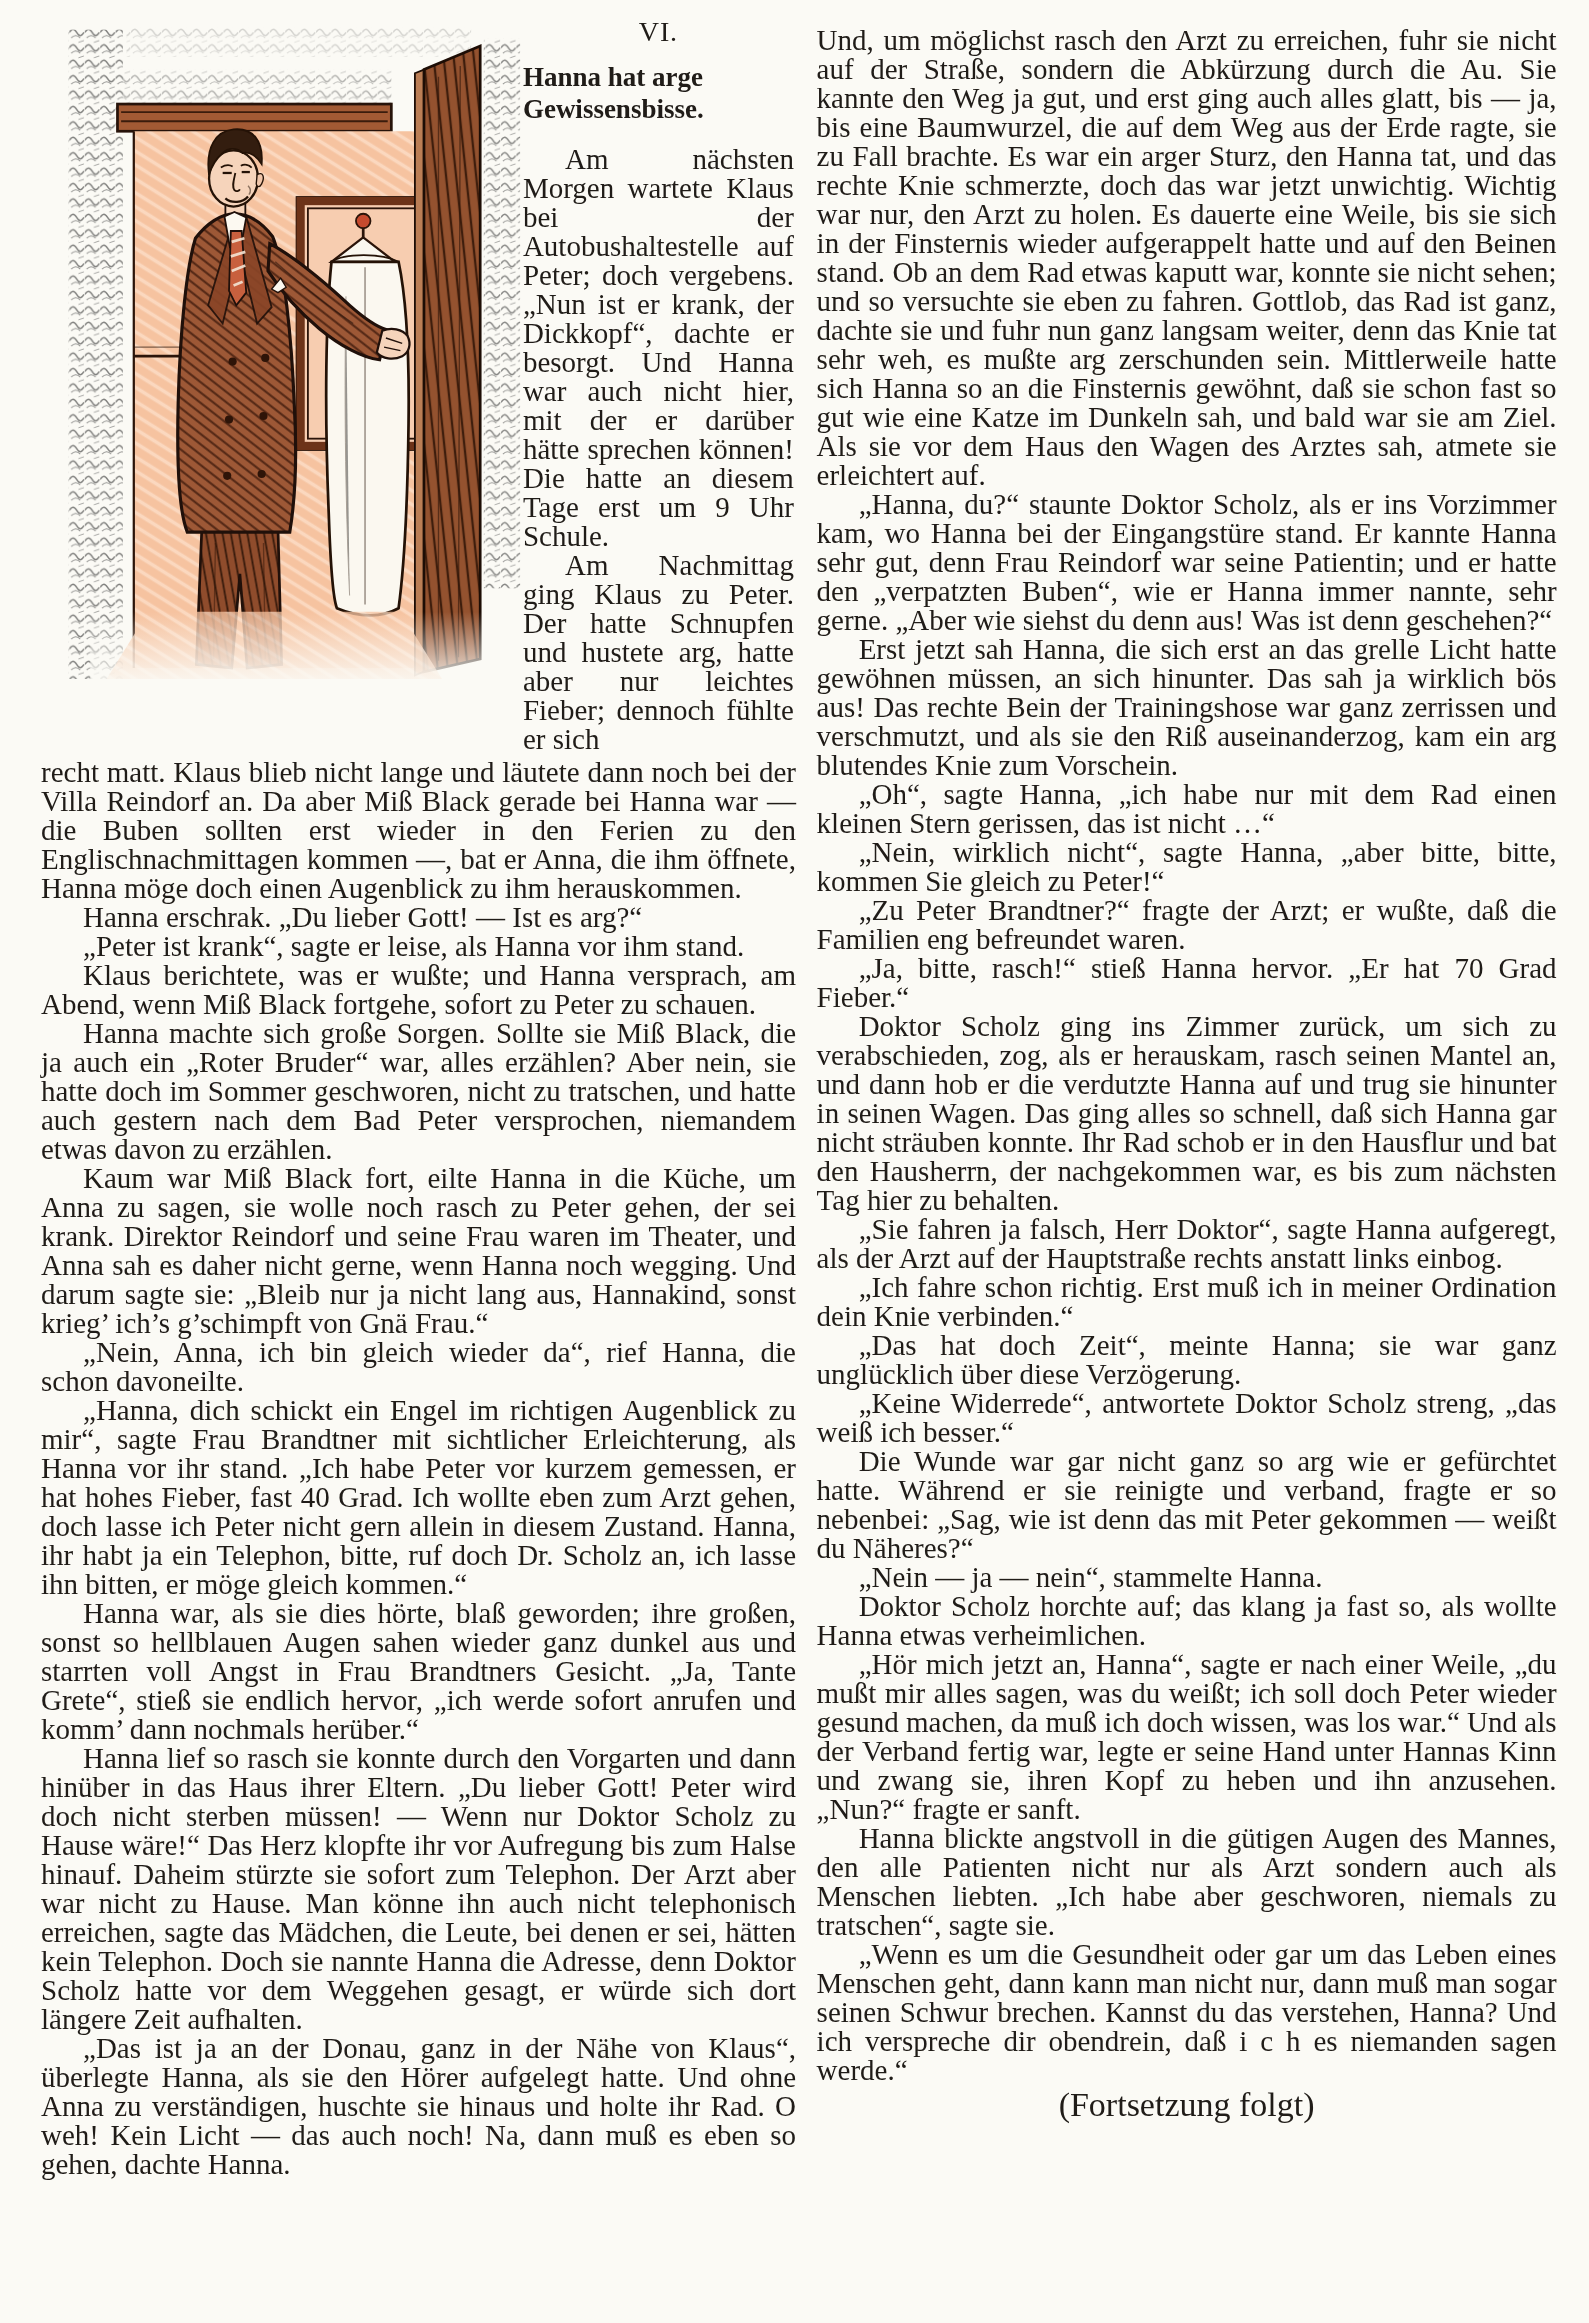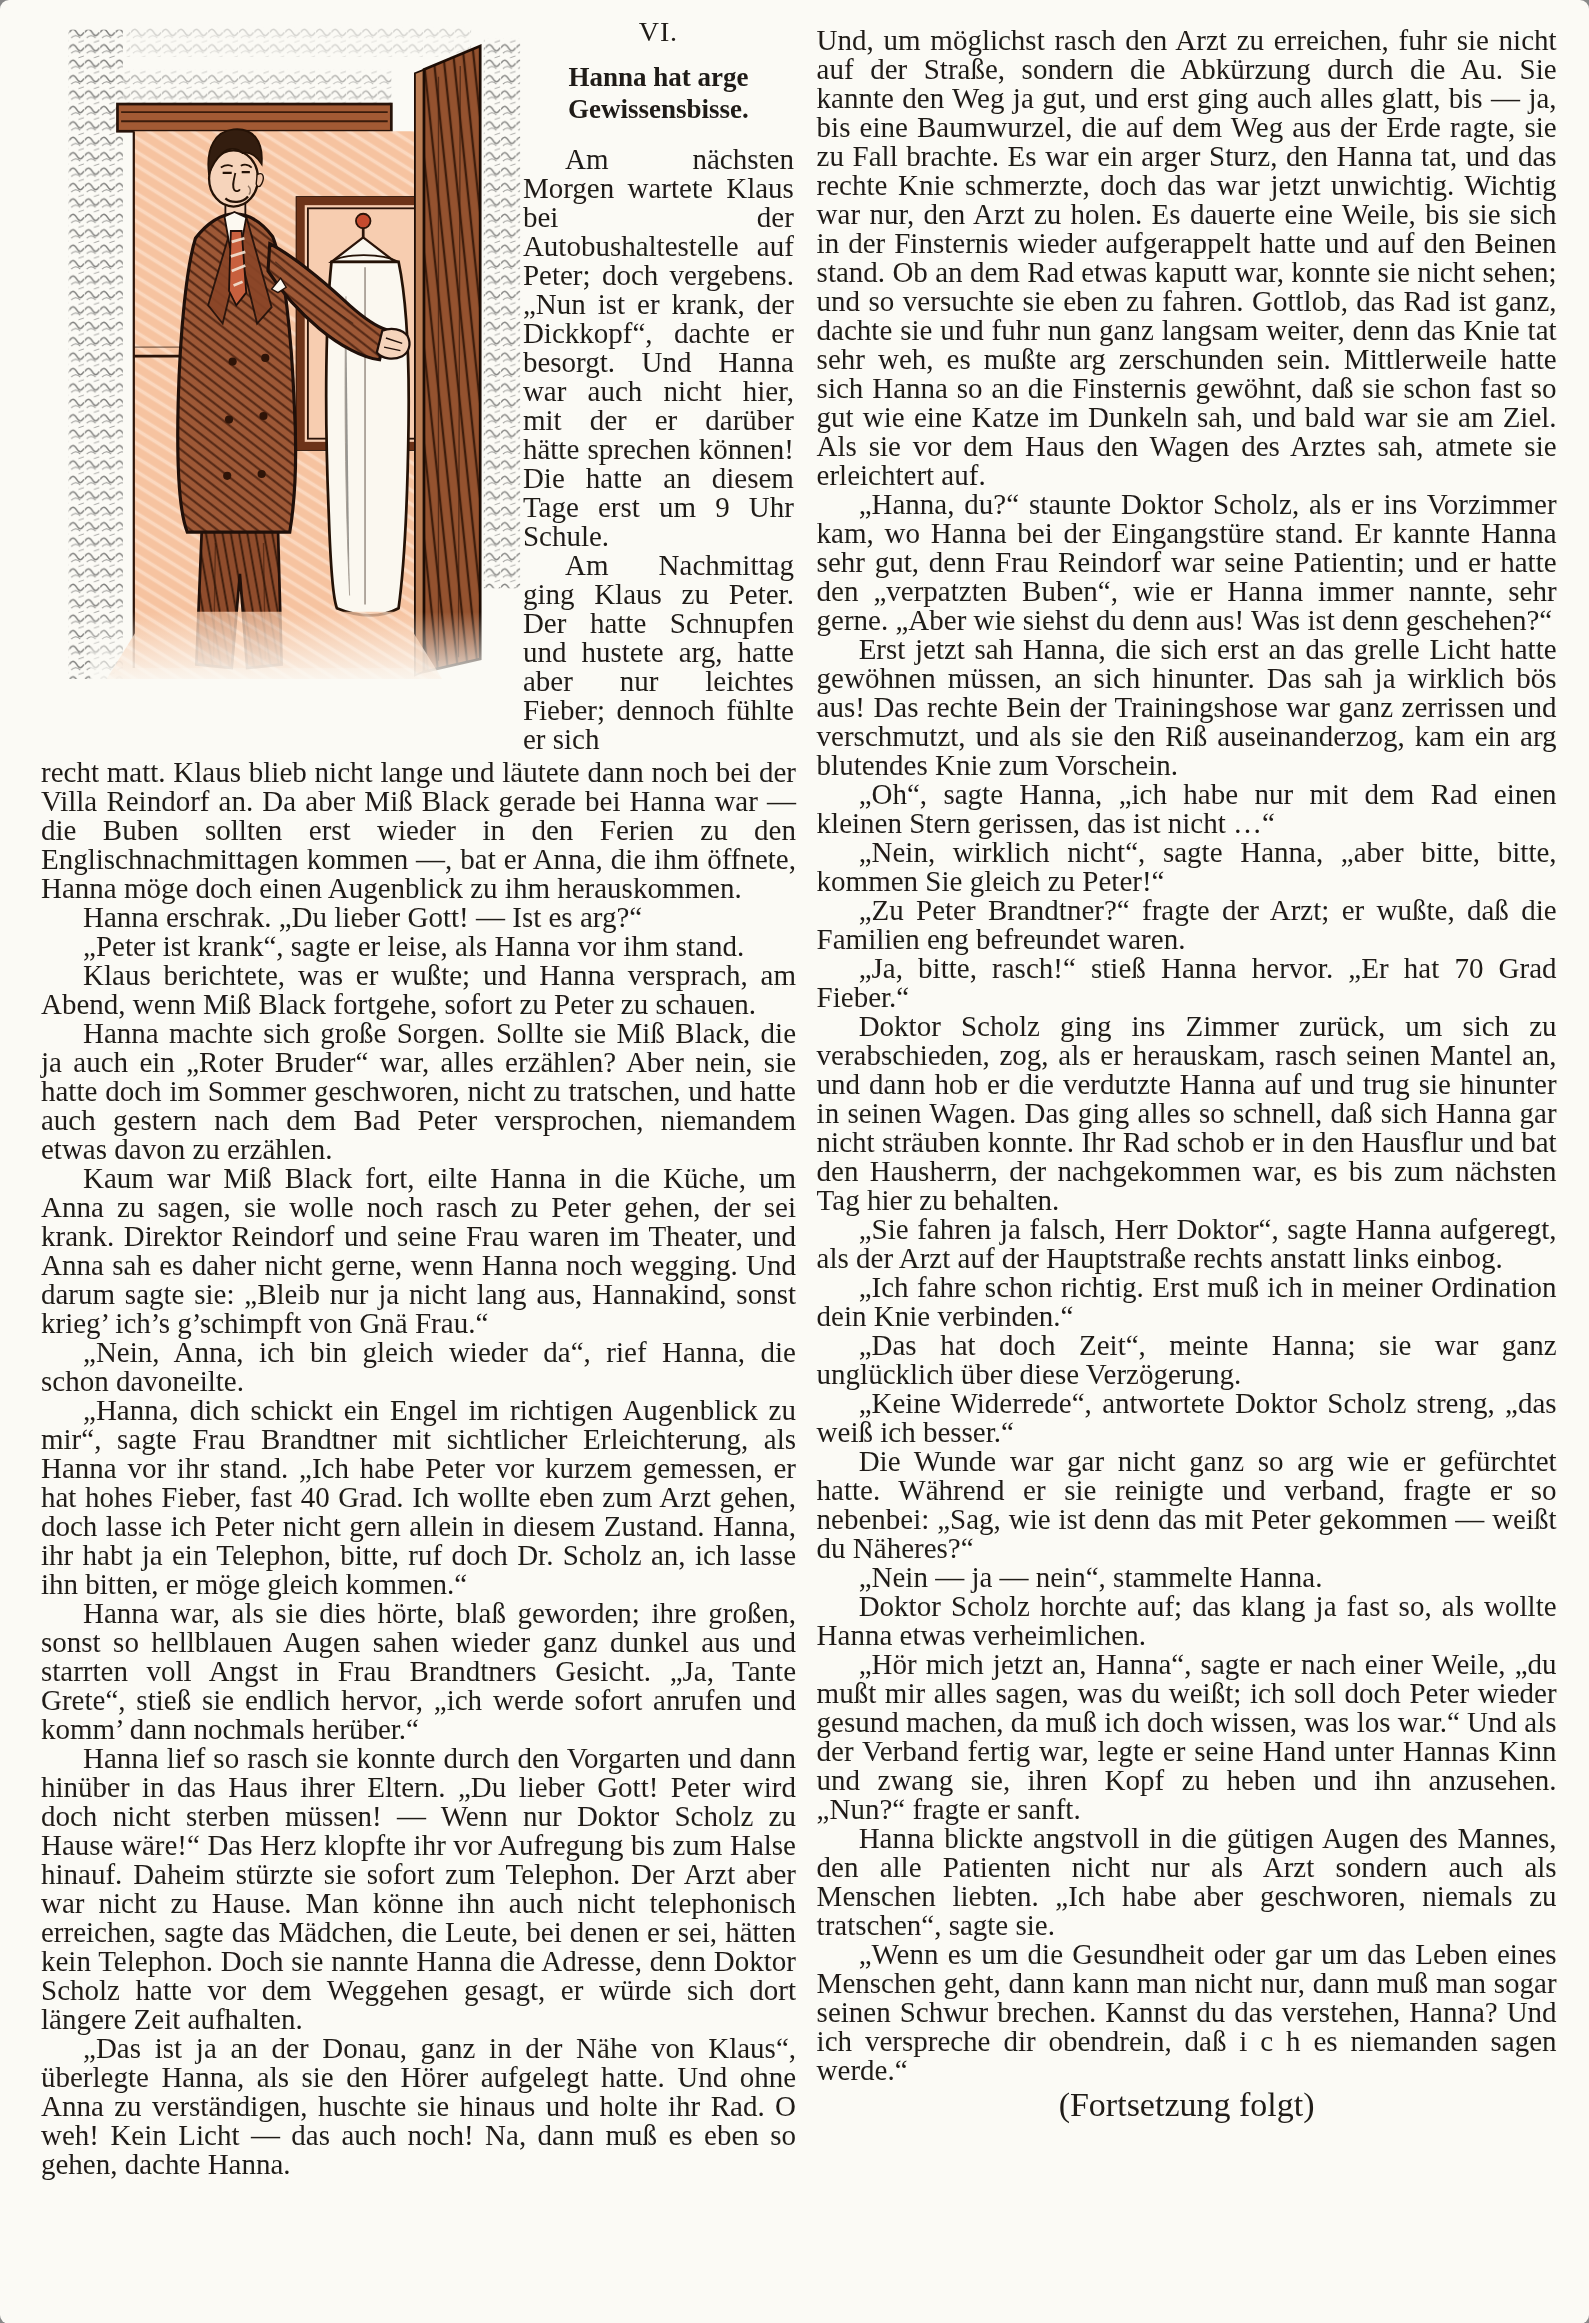--- a/index.html
+++ b/index.html
@@ -23,33 +23,32 @@
   .page{
     width:1589px;height:2324px;
     background:var(--c-page-bg);
     color:var(--c-text);
     font-family:"Liberation Serif","DejaVu Serif",serif;
     box-sizing:border-box;
     padding:13px 32px 15px 41px;
     display:flex;gap:20.6px;
     overflow:hidden;
     position:relative;
-    border-radius:9px;
   }
   .col-left{width:755px;flex:none;}
   .col-right{width:740px;flex:none;padding-top:13px;}
   .top-block{display:flex;margin-bottom:3.7px;}
   .illus-wrap{flex:none;margin-left:13px;}
   .narrow{width:271px;flex:none;margin-left:1.9px;padding-top:3.7px;}
   .chapter-num{
     text-align:center;font-size:28px;line-height:1.1;
     margin:0 0 15px 0;font-weight:400;letter-spacing:0.9px;
   }
   .chapter-title{
-    text-align:center;font-weight:bold;font-size:27px;line-height:1.18;
+    text-align:left;font-weight:bold;font-size:27px;line-height:1.18;
     margin:0 0 19px 0;
   }
   p.para{
     margin:0;text-align:justify;text-indent:1.45em;
     font-size:29px;line-height:29px;
     hyphens:none;
   }
   p.noindent{text-indent:0;}
   .footer-line{
     text-align:center;font-size:34px;line-height:29px;margin-top:4.7px;

